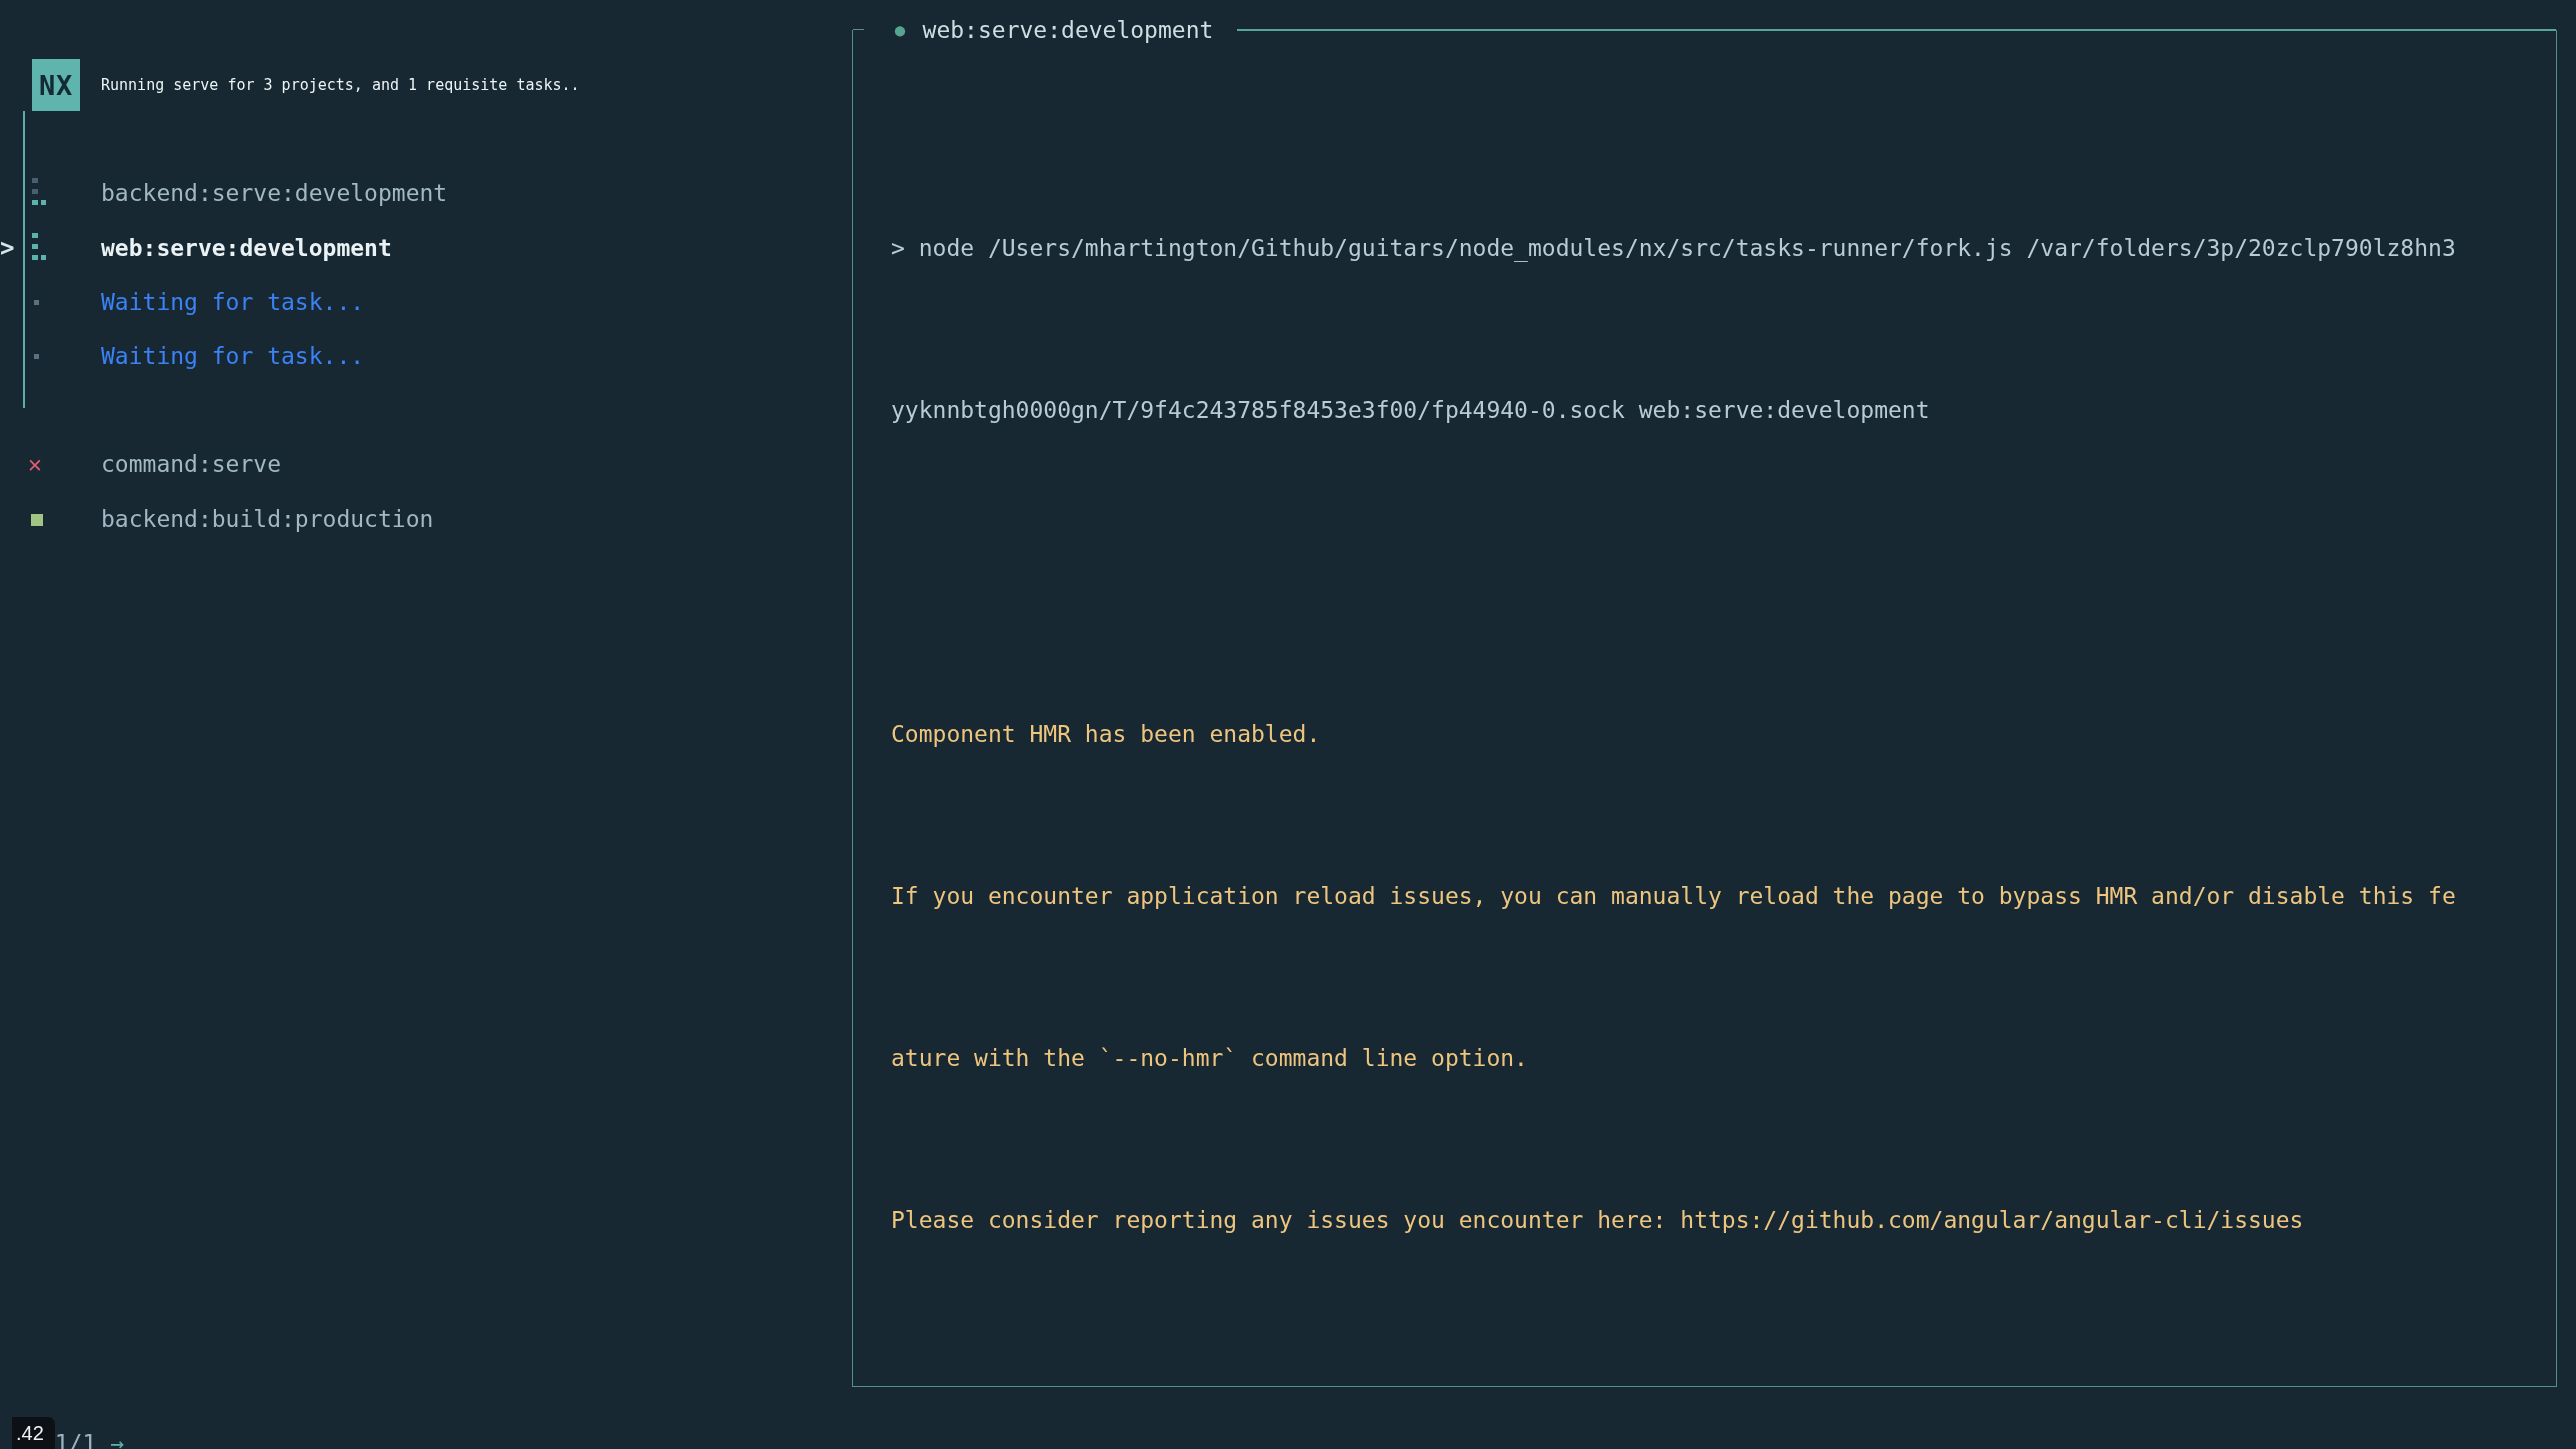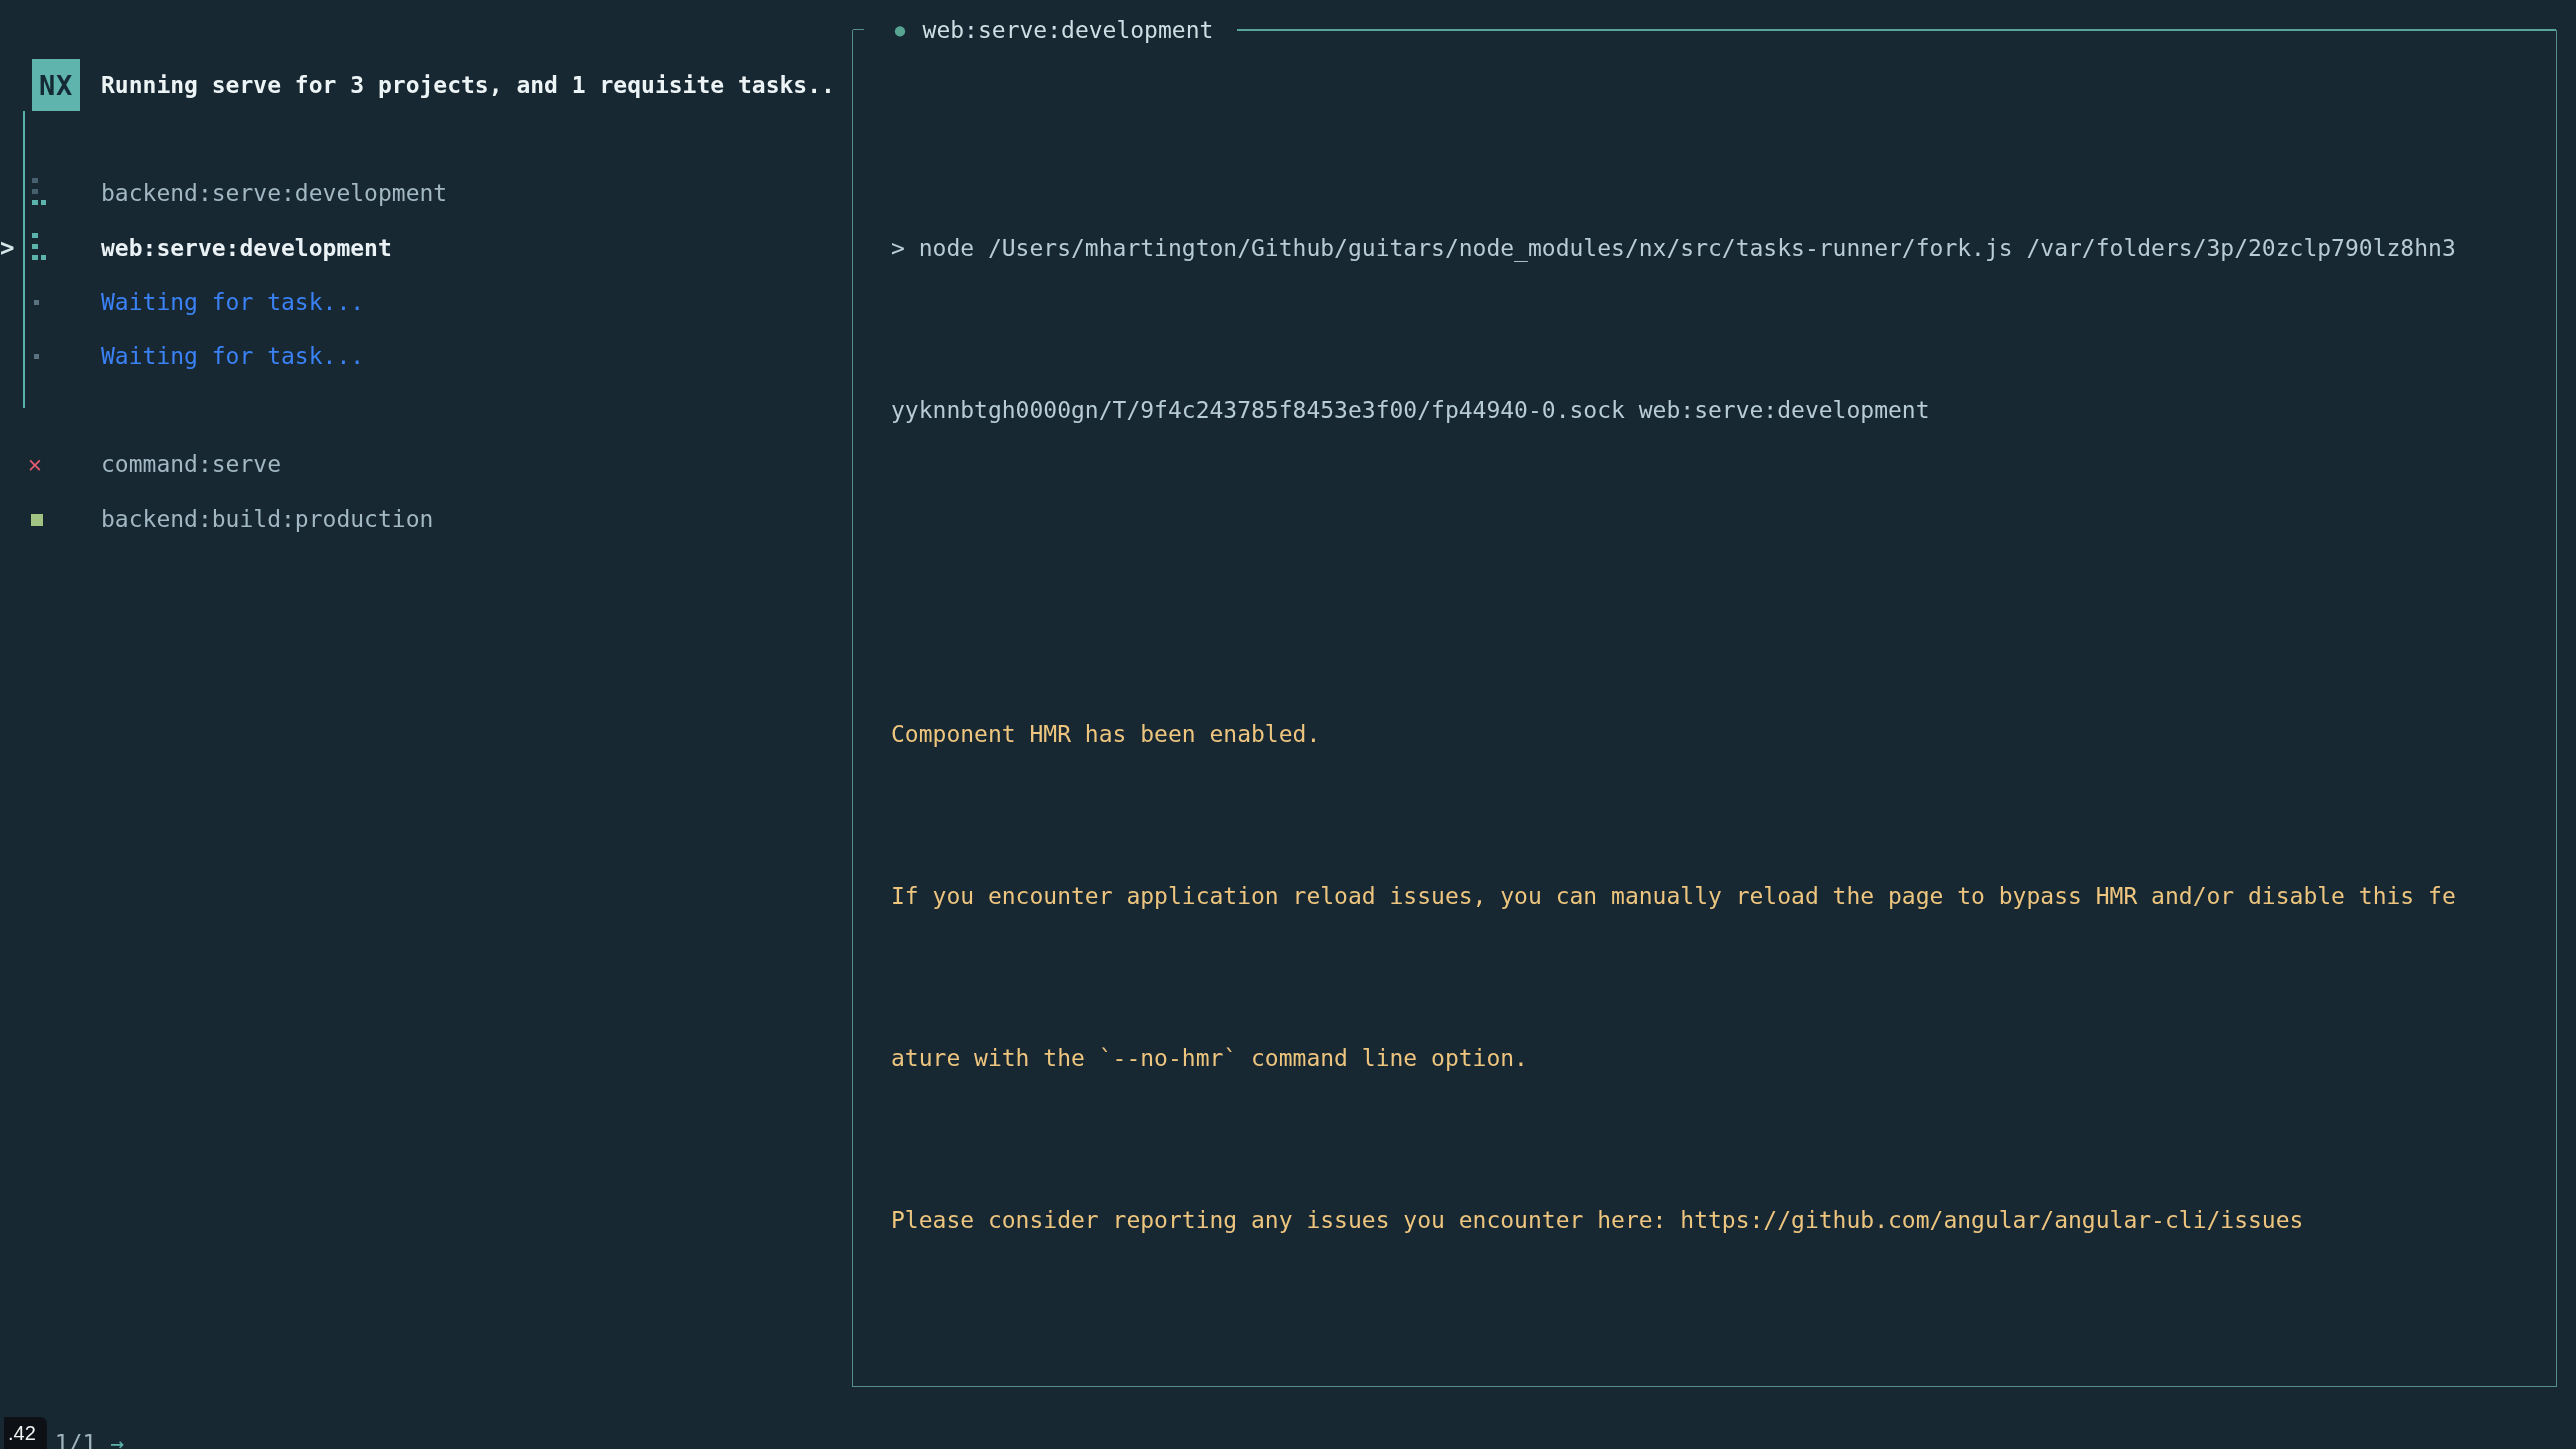--- a/index.html
+++ b/index.html
@@ -4,21 +4,21 @@
 <style>
   * { margin:0; padding:0; box-sizing:border-box; }
   html,body { width:2576px; height:1449px; background:#172832; overflow:hidden;
               font-family:"DejaVu Sans Mono","Liberation Mono",monospace; }
 
   
   .nx-badge { position:absolute; left:32px; top:59px; width:48px; height:52px;
               background:#5fb5ae; color:#142a34; font-weight:bold; font-size:27px;
               display:flex; align-items:center; justify-content:center; letter-spacing:0.7px; }
   .app-title { position:absolute; left:101px; top:59px; height:52px; line-height:52px;
-               font-size:23px; font-weight:bold; color:#edf4f6; white-space:pre; }
+               font-size:15px; font-weight:normal; color:#edf4f6; white-space:pre; }
   .vline { position:absolute; left:23px; top:111px; width:2px; height:297px; background:#59b0a9; }
 
   .task-row { position:absolute; left:0; height:54px; width:845px; }
   .task-label { position:absolute; left:101px; top:0; height:54px; line-height:54px;
                 font-size:23px; color:#a2b8c2; white-space:pre; }
   .task-label.sel { color:#eaf2f5; font-weight:bold; }
   .task-label.dim { color:#3b82f6; }
   .chevron { position:absolute; left:0px; top:0; height:54px; line-height:54px;
              font-size:24px; font-weight:bold; color:#d5e6e8; }
   .icon-box { position:absolute; left:29.5px; top:12px; width:23px; height:31px; }
@@ -27,21 +27,21 @@
   .wait-dot { position:absolute; left:34px; top:25px; width:4.7px; height:4.7px; background:#5a7280; }
   .cross { position:absolute; left:28px; top:0; height:54px; line-height:54px;
            font-size:23px; font-weight:bold; color:#e25a70; }
   .sq { position:absolute; left:31px; top:21.5px; width:12px; height:12px; background:#a2c483; }
 
   .footer { position:absolute; top:1361px; left:0; width:845px; height:55px; line-height:55px;
             font-size:23px; white-space:pre; }
   .pager { position:absolute; left:27px; color:#9db3bd; }
   .pager .arr { color:#5cb3ab; }
 
-  .overlay-42 { position:absolute; left:4px; top:1417px; width:43px; height:32px;
+  .overlay-42 { position:absolute; left:12px; top:1417px; width:43px; height:32px;
                 background:#0d1115; border-radius:0 6.7px 0 0; color:#f2f2f2;
                 font-family:"Liberation Sans",sans-serif; font-size:20px;
                 line-height:32px; padding-left:4px; }
 
   
   .panel { position:absolute; left:852px; top:29.5px; width:1705px; height:1357px;
            border-left:1.3px solid #578f8c; border-right:1.3px solid #578f8c;
            border-bottom:1.3px solid #578f8c; }
   .panel-title-row { position:absolute; left:0; top:-16px; width:100%; height:32px;
                      display:flex; align-items:center; }

